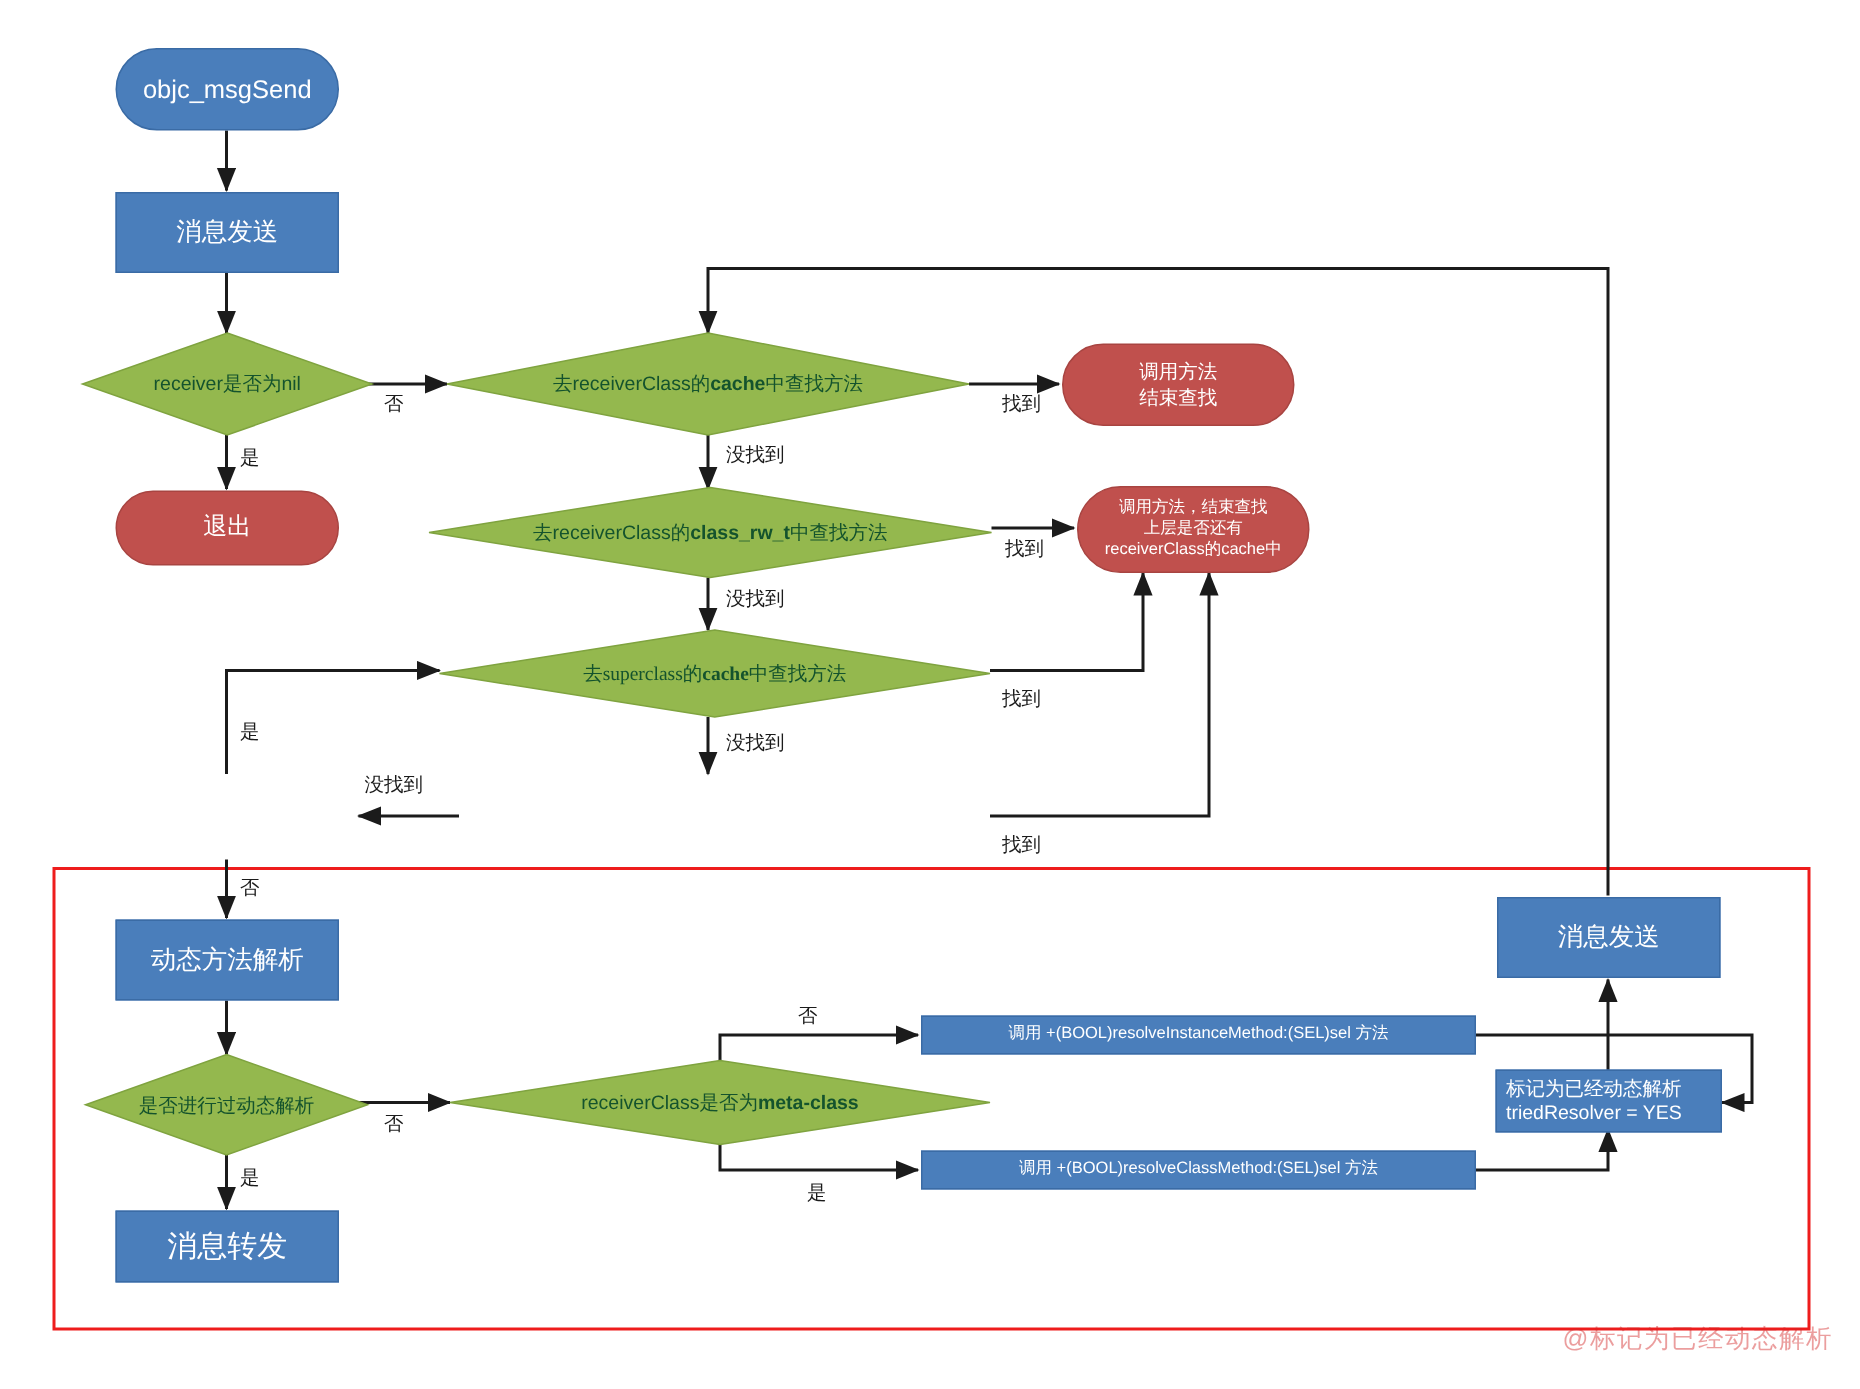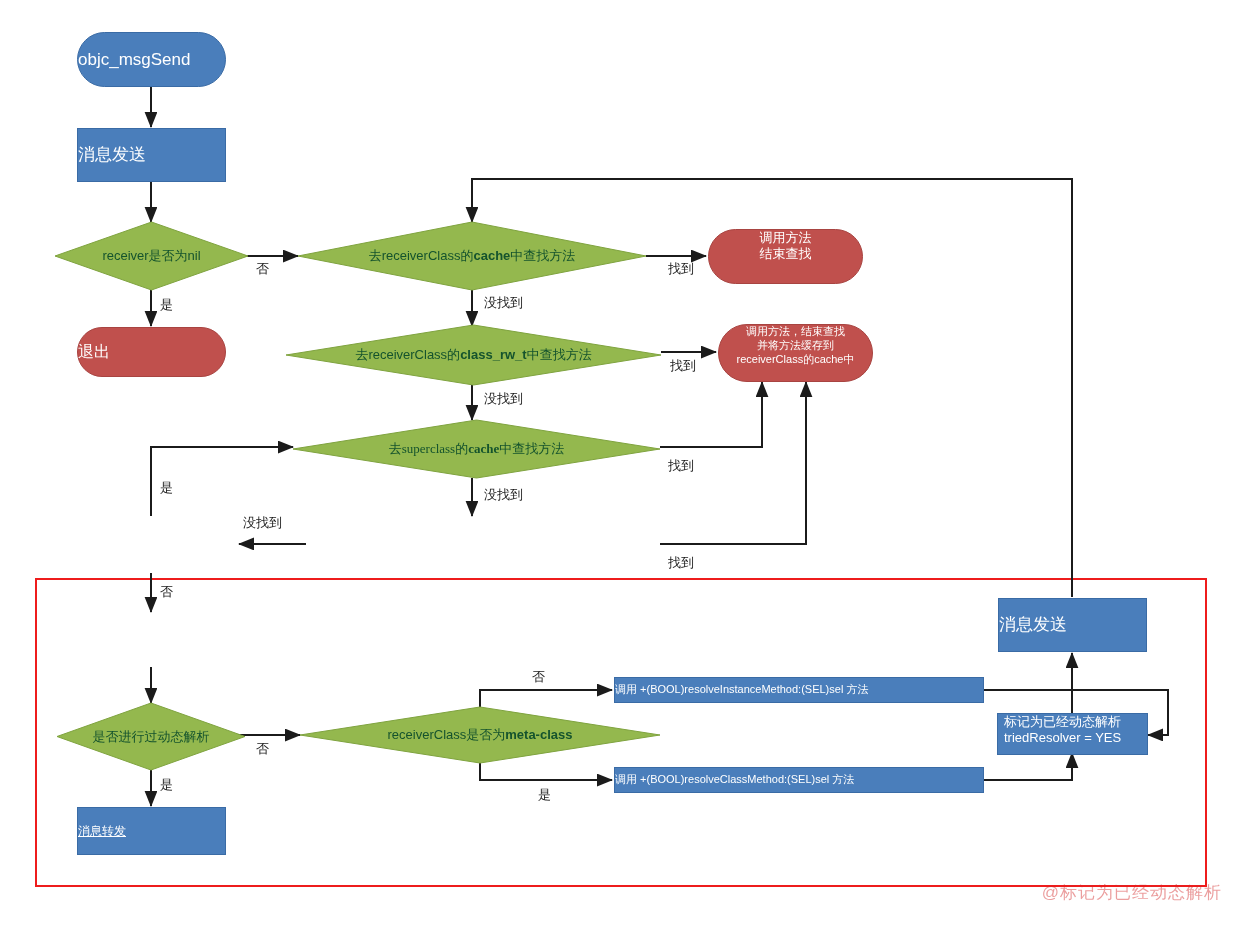--- a/index.html
+++ b/index.html
@@ -15,21 +15,21 @@
     width: 1240px;
     height: 926px;
     background: #ffffff;
     overflow: hidden;
   }
   .node {
     position: absolute;
     box-sizing: border-box;
     display: flex;
     align-items: center;
-    justify-content: flex-start;
+    justify-content: center;
     text-align: center;
     color: #ffffff;
     line-height: 1.25;
     z-index: 5;
   }
   .proc {
     background: #4a7ebb;
     border: 1px solid #3a6ba5;
   }
   .term {
@@ -212,49 +212,52 @@
       </svg>
     <div class="diamond-label">
         <span class="cn-sm">
       <span>去receiverClass的</span><span class="b">class_rw_t</span><span>中查找方法</span>
     </span>
       </div>
   </div>
 
   <div class="node term" style="left:718px; top:324px; width:155px; height:58px; flex-direction:column; padding:0 4px;">
     <span class="cn-xs">调用方法，结束查找</span>
-    <span class="cn-xs">并将方法缓存到</span>
+    <span class="cn-xs">上层是否还有</span>
     <span class="cn-xs">receiverClass的cache中</span>
   </div>
 
   <div class="diamond-wrap" style="left:293px; top:420px; width:367px; height:58px;font-family:Liberation Serif, serif;">
     <svg width="367" height="58">
         <polygon points="183.5,0 367,29 183.5,58 0,29" fill="#94b84e" stroke="#7fa33f" stroke-width="1"></polygon>
       </svg>
     <div class="diamond-label">
         <span class="cn-sm">
       <span>去superclass的</span><span class="b">cache</span><span>中查找方法</span>
     </span>
       </div>
   </div>
 
 
 
+  <div class="node proc" style="left:77px; top:613px; width:149px; height:54px;">
+    <span style="font-size:17px;">动态方法解析</span>
+  </div>
 
   <div class="diamond-wrap" style="left:57px; top:703px; width:188px; height:67px;">
     <svg width="188" height="67">
         <polygon points="94,0 188,33.5 94,67 0,33.5" fill="#94b84e" stroke="#7fa33f" stroke-width="1"></polygon>
       </svg>
     <div class="diamond-label">
         <span class="cn-sm">是否进行过动态解析</span>
       </div>
   </div>
 
   <div class="node proc" style="left:77px; top:807px; width:149px; height:48px;">
-    <span style="font-size:12px;text-decoration:underline;">消息转发</span>
+    <span style="font-size:20px;">消息转发</span>
   </div>
 
   <div class="diamond-wrap" style="left:300px; top:707px; width:360px; height:56px;">
     <svg width="360" height="56">
         <polygon points="180,0 360,28 180,56 0,28" fill="#94b84e" stroke="#7fa33f" stroke-width="1"></polygon>
       </svg>
     <div class="diamond-label">
         <span class="cn-sm">
       <span>receiverClass是否为</span><span class="b">meta-class</span>
     </span>

